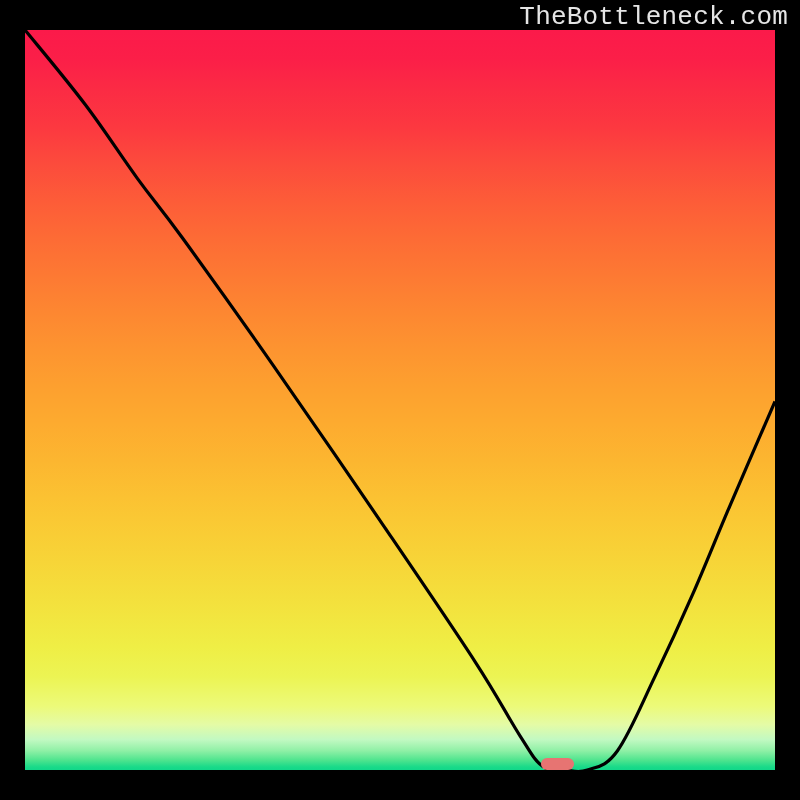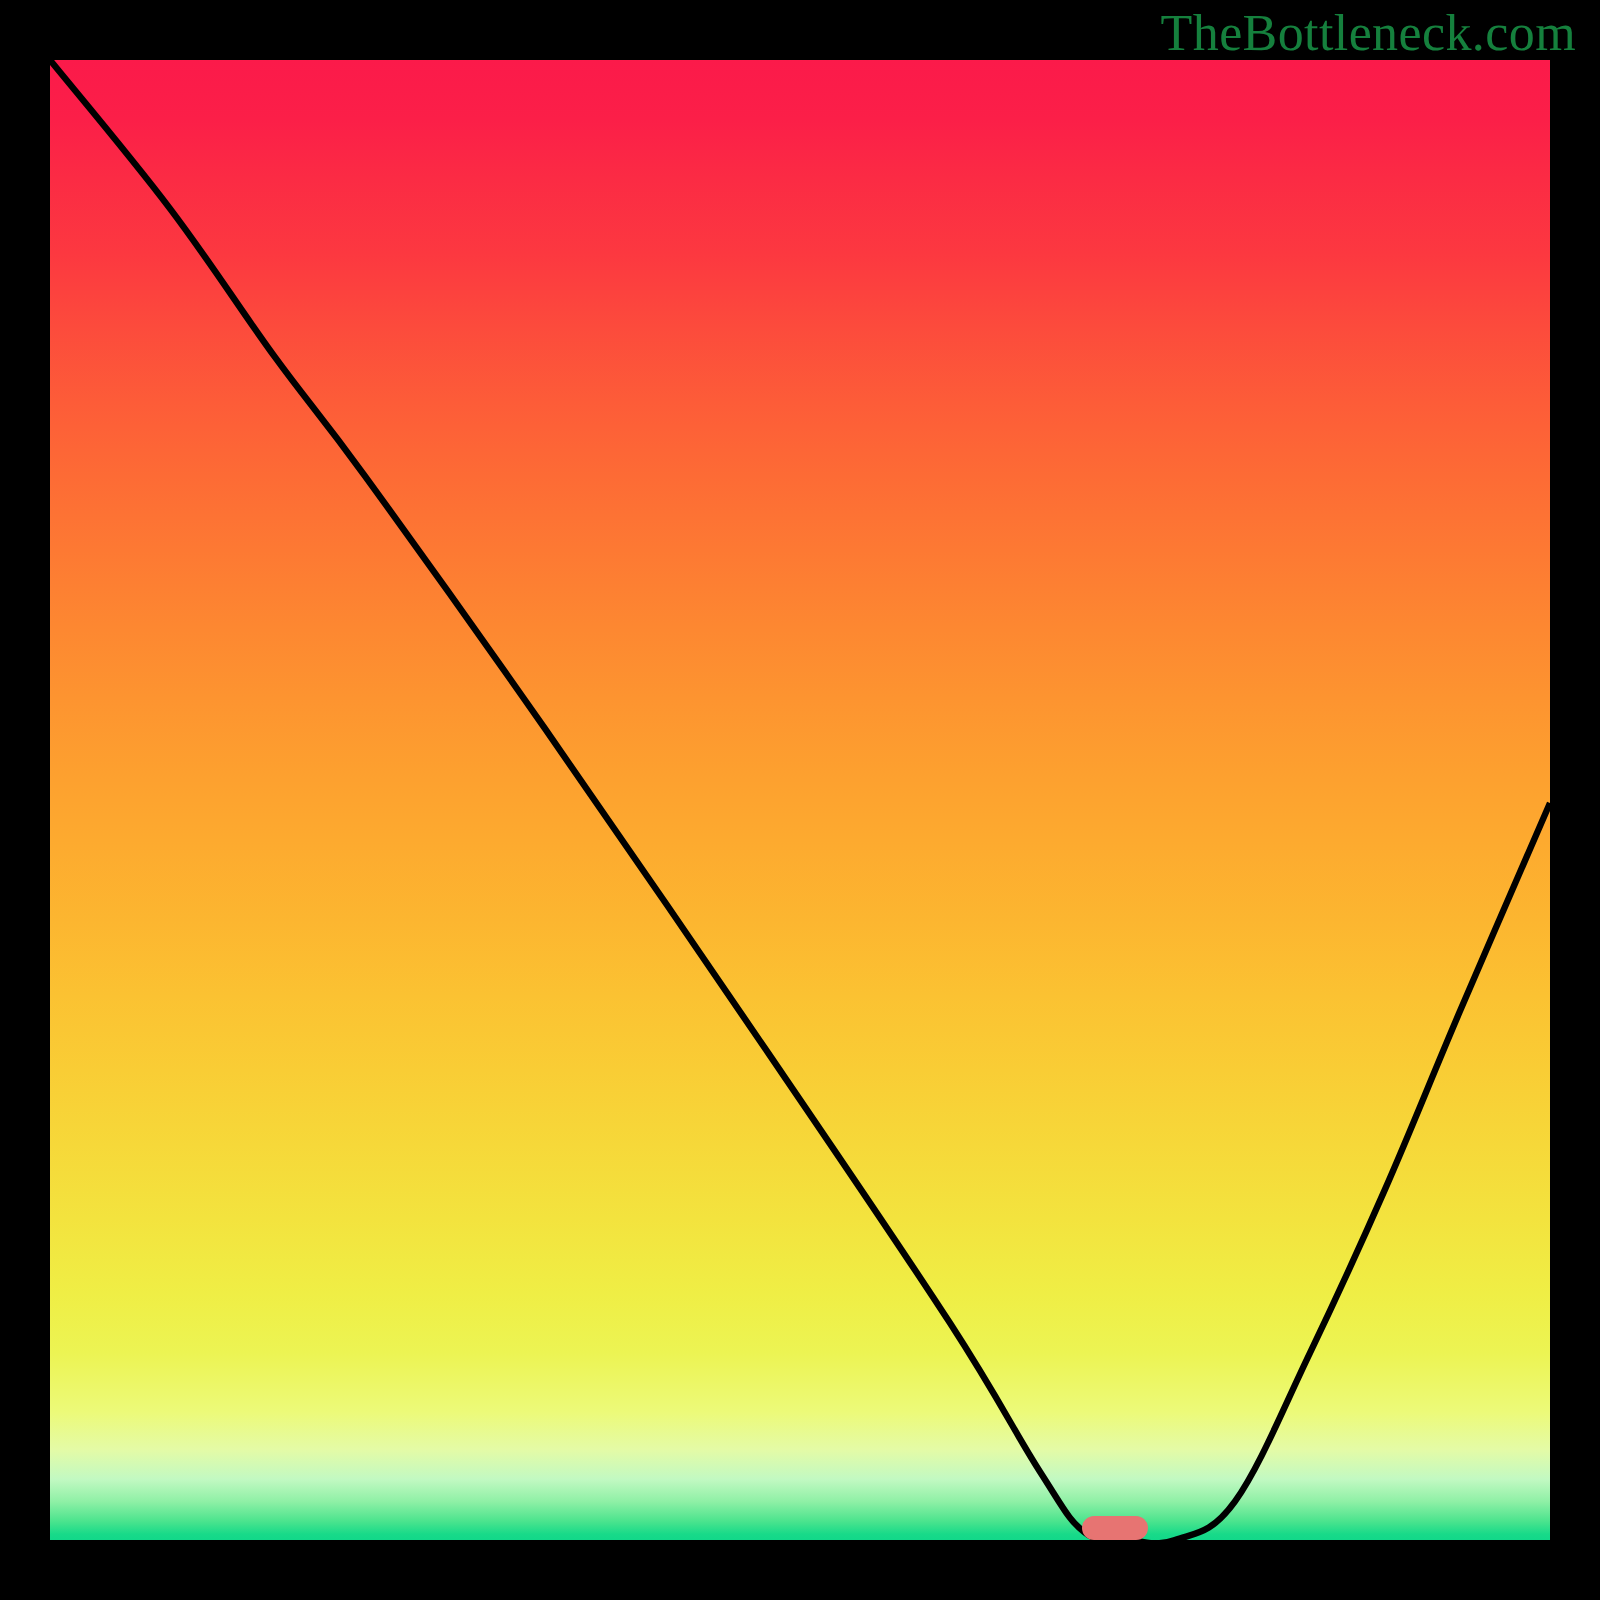--- a/index.html
+++ b/index.html
@@ -7,24 +7,24 @@
   .chart-container {
     position: relative;
     width: 800px;
     height: 800px;
     background: #000;
   }
   .watermark {
     position: absolute;
     top: 2px;
     right: 12px;
-    font-family: Liberation Serif, serif;
+    font-family: Liberation Mono, monospace;
     font-size: 26px;
     font-weight: 500;
-    color: #15803d;
+    color: #e5e5e5;
     letter-spacing: 0.2px;
     z-index: 10;
     text-align: right;
   }
   .plot-area {
     position: absolute;
     left: 25px;
     top: 30px;
     width: 750px;
     height: 743px;

